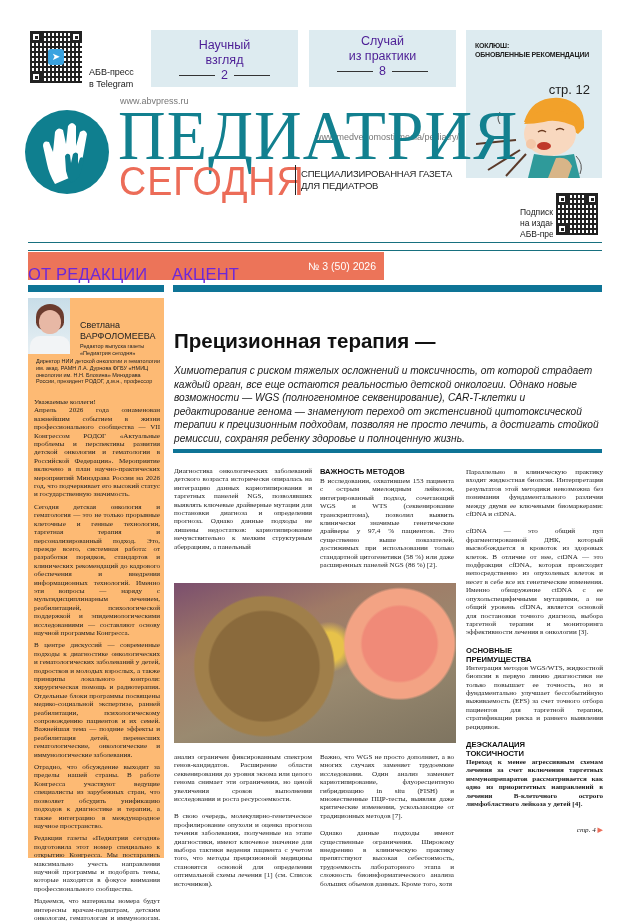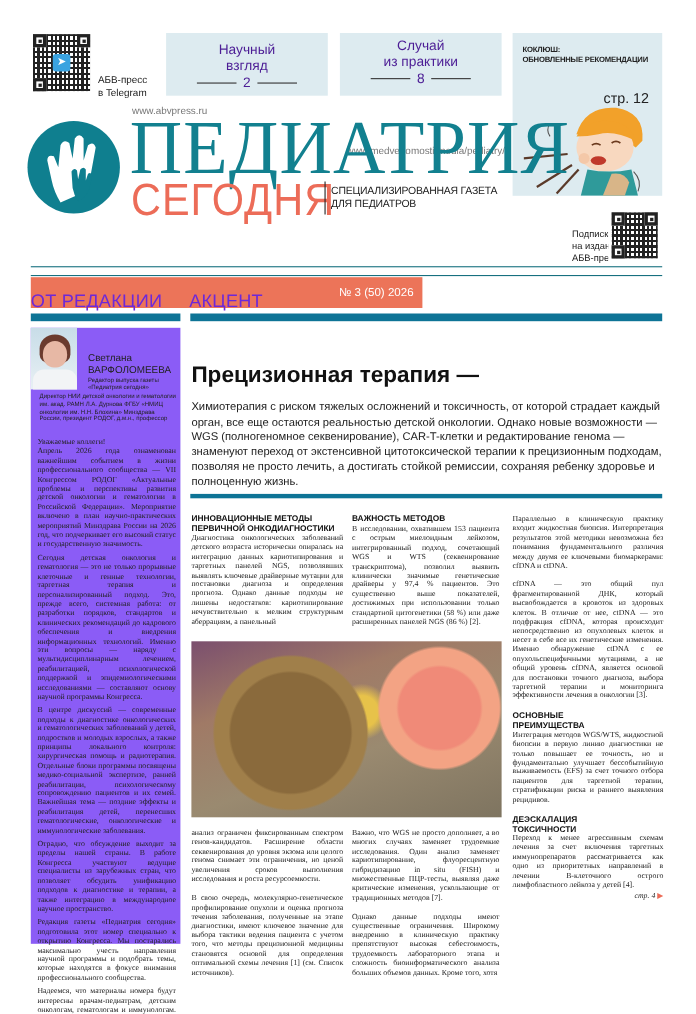--- a/index.html
+++ b/index.html
@@ -28,25 +28,25 @@
   .logo-circle { width: 84px; height: 84px; border-radius: 50%; background: #0f7f8f; }
   .title-ped { font-family: "Liberation Serif", serif; font-size: 66px; line-height: 60px; color: #12808f; letter-spacing: 1px; transform: scaleY(1.05); transform-origin: left top; }
   .title-seg { font-family: "Liberation Sans", sans-serif; font-size: 41px; line-height: 42px; color: #ec6c58; font-weight: normal; letter-spacing: 1px; transform: scaleX(0.92); transform-origin: left top; }
   .tagline { font-size: 9.5px; line-height: 12px; color: #222; letter-spacing: -0.2px; }
   .issue-bar { background: #ec7459; color: #fff; text-align: right; font-size: 10.5px; line-height: 28px; padding-right: 8px; }
   .rule { height: 1px; background: #17707f; }
 
   
   .section-title { font-size: 16.5px; color: #6d28d9; letter-spacing: 0.2px; }
   .section-bar { height: 7px; background: #0e7496; }
-  .sidebar-box { background: #8b5cf6; }
+  .sidebar-box { background: #fdba74; }
   .serif-text { font-family: "Liberation Serif", serif; font-size: 7.1px; line-height: 8.4px; color: #222; text-align: justify; }
   .serif-text p { margin-bottom: 4px; }
   .headline { font-family: "Liberation Sans", sans-serif; font-weight: bold; font-size: 20.5px; line-height: 22px; color: #111; }
-  .lead { font-family: "Liberation Sans", sans-serif; font-size: 10.2px; line-height: 13.6px; color: #222; }
+  .lead { font-family: "Liberation Sans", sans-serif; font-style: italic; font-size: 10.2px; line-height: 13.6px; color: #222; }
   .subhead { font-family: "Liberation Sans", sans-serif; font-weight: bold; font-size: 7.6px; line-height: 9px; color: #111; }
   .photo { background:
       radial-gradient(circle at 80% 38%, #f08a78 0 15%, #f3a384 16% 22%, transparent 23%),
       radial-gradient(circle at 32% 52%, #8a6a3c 0 26%, #a07f4a 27% 33%, transparent 34%),
       radial-gradient(circle at 55% 40%, #e7c24a 0 8%, transparent 14%),
       linear-gradient(160deg, #7b4f6e 0%, #a07a66 30%, #9a8a70 60%, #7e7460 100%); }
   .avatar { background: linear-gradient(180deg, #c8dde8 0%, #e8f0f4 100%); }
   .face { border-radius: 50% 50% 45% 45%; background: #e7b8a5; }
   .hair { border-radius: 50% 50% 30% 30%; background: #6b3b2e; }
 </style>
@@ -174,21 +174,20 @@
 <div class="abs section-bar" style="left:173px; top:285px; width:429px;"></div>
 
 <div class="abs headline" style="left:174px; top:308px;margin-top:22px;">
   <div>Прецизионная терапия —</div>
 </div>
 
 <div class="abs lead" style="left:174px; top:364px; width:428px;">Химиотерапия с риском тяжелых осложнений и токсичность, от которой страдает каждый орган, все еще остаются реальностью детской онкологии. Однако новые возможности — WGS (полногеномное секвенирование), CAR-T-клетки и редактирование генома — знаменуют переход от экстенсивной цитотоксической терапии к прецизионным подходам, позволяя не просто лечить, а достигать стойкой ремиссии, сохраняя ребенку здоровье и полноценную жизнь.</div>
 <div class="abs section-bar" style="left:173px; top:449px; width:429px; height:4px;"></div>
 
 <div class="abs" style="left:174px; top:467px; width:138px;">
-  <div class="subhead">ИННОВАЦИОННЫЕ МЕТОДЫ ПЕРВИЧНОЙ ОНКОДИАГНОСТИКИ</div>
   <div class="serif-text">Диагностика онкологических заболеваний детского возраста исторически опиралась на интеграцию данных кариотипирования и таргетных панелей NGS, позволявших выявлять ключевые драйверные мутации для постановки диагноза и определения прогноза. Однако данные подходы не лишены недостатков: кариотипирование нечувствительно к мелким структурным аберрациям, а панельный</div>
 </div>
 
 <div class="abs" style="left:320px; top:467px; width:134px;">
   <div class="subhead" style="margin-bottom:1px;">ВАЖНОСТЬ МЕТОДОВ</div>
   <div class="serif-text">В исследовании, охватившем 153 пациента с острым миелоидным лейкозом, интегрированный подход, сочетающий WGS и WTS (секвенирование транскриптома), позволил выявить клинически значимые генетические драйверы у 97,4 % пациентов. Это существенно выше показателей, достижимых при использовании только стандартной цитогенетики (58 %) или даже расширенных панелей NGS (86 %) [2].</div>
 </div>
 
 <div class="abs photo" style="left:174px; top:583px; width:282px; height:160px;"></div>
 
@@ -201,18 +200,18 @@
   <p style="margin-bottom:9px;">Важно, что WGS не просто дополняет, а во многих случаях заменяет трудоемкие исследования. Один анализ заменяет кариотипирование, флуоресцентную гибридизацию in situ (FISH) и множественные ПЦР-тесты, выявляя даже критические изменения, ускользающие от традиционных методов [7].</p>
   <p>Однако данные подходы имеют существенные ограничения. Широкому внедрению в клиническую практику препятствуют высокая себестоимость, трудоемкость лабораторного этапа и сложность биоинформатического анализа больших объемов данных. Кроме того, хотя</p>
 </div>
 
 <div class="abs serif-text" style="left:466px; top:468px; width:137px;">
   <p style="margin-bottom:9px;">Параллельно в клиническую практику входит жидкостная биопсия. Интерпретация результатов этой методики невозможна без понимания фундаментального различия между двумя ее ключевыми биомаркерами: cfDNA и ctDNA.</p>
   <p style="margin-bottom:9px;">cfDNA — это общий пул фрагментированной ДНК, который высвобождается в кровоток из здоровых клеток. В отличие от нее, ctDNA — это подфракция cfDNA, которая происходит непосредственно из опухолевых клеток и несет в себе все их генетические изменения. Именно обнаружение ctDNA с ее опухольспецифичными мутациями, а не общий уровень cfDNA, является основой для постановки точного диагноза, выбора таргетной терапии и мониторинга эффективности лечения в онкологии [3].</p>
   <div class="subhead" style="width:70px;">ОСНОВНЫЕ ПРЕИМУЩЕСТВА</div>
   <p style="margin-bottom:9px;">Интеграция методов WGS/WTS, жидкостной биопсии в первую линию диагностики не только повышает ее точность, но и фундаментально улучшает бессобытийную выживаемость (EFS) за счет точного отбора пациентов для таргетной терапии, стратификации риска и раннего выявления рецидивов.</p>
   <div class="subhead" style="width:70px;">ДЕЭСКАЛАЦИЯ ТОКСИЧНОСТИ</div>
-  <p style="margin-bottom:2px;">Переход к менее агрессивным схемам лечения за счет включения таргетных иммунопрепаратов рассматривается как одно из приоритетных направлений в лечении В-клеточного острого лимфобластного лейкоза у детей [4].</p>
+  <p style="margin-bottom:18px;font-weight:bold;">Переход к менее агрессивным схемам лечения за счет включения таргетных иммунопрепаратов рассматривается как одно из приоритетных направлений в лечении В-клеточного острого лимфобластного лейкоза у детей [4].</p>
   <div style="text-align:right; font-style:italic;">
     <span>стр. 4</span>
     <span style="color:#ec6c58; font-style:normal;">▶</span>
   </div>
 </div>
 
 </body></html>

